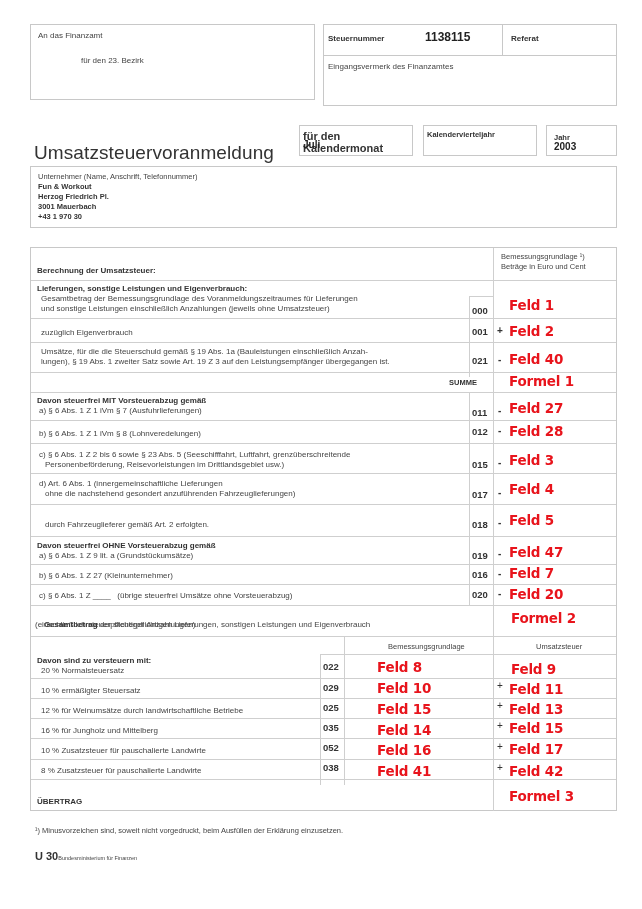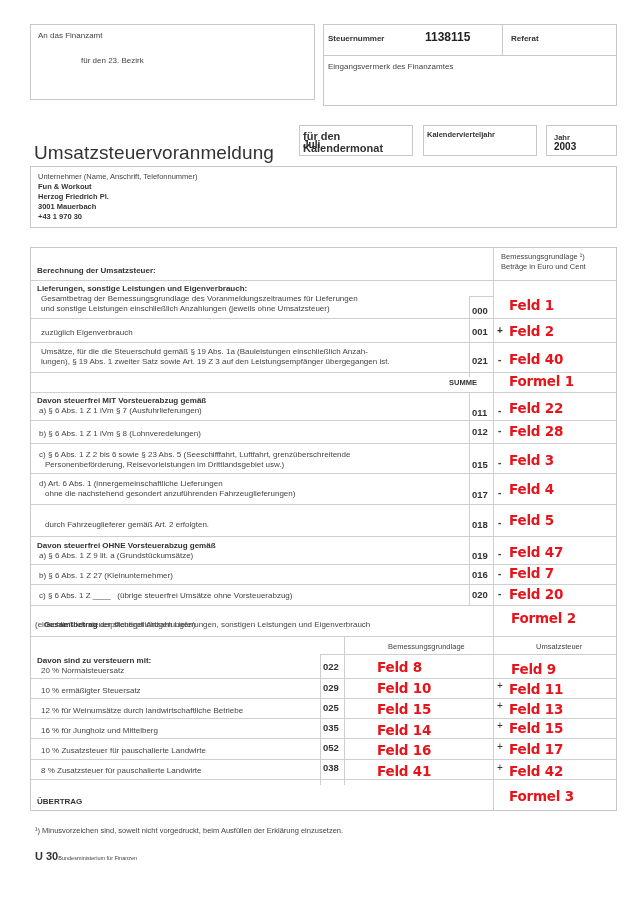--- a/index.html
+++ b/index.html
@@ -94,21 +94,21 @@
 
   <div class="abs lbl-b" style="left:418px;top:130px;font-size:7.5px;">SUMME</div>
   <div class="red abs" style="left:478px;top:125px;">Formel 1</div>
   <div class="hline" style="left:0;top:144px;width:585px;"></div>
 
   <div class="vline" style="left:438px;top:144px;height:149px;"></div>
   <div class="abs lbl-b" style="left:6px;top:148px;">Davon steuerfrei MIT Vorsteuerabzug gemäß</div>
   <div class="row-text" style="left:8px;top:158px;">a) § 6 Abs. 1 Z 1 iVm § 7 (Ausfuhrlieferungen)</div>
   <div class="code" style="left:441px;top:159px;">011</div>
   <div class="sign" style="left:467px;top:157px;">-</div>
-  <div class="red abs" style="left:478px;top:152px;">Feld 22</div>
+  <div class="red abs" style="left:478px;top:152px;">Feld 27</div>
   <div class="hline" style="left:0;top:172px;width:585px;"></div>
 
   <div class="row-text" style="left:8px;top:181px;">b) § 6 Abs. 1 Z 1 iVm § 8 (Lohnveredelungen)</div>
   <div class="code" style="left:441px;top:178px;">012</div>
   <div class="sign" style="left:467px;top:177px;">-</div>
   <div class="red abs" style="left:478px;top:175px;">Feld 28</div>
   <div class="hline" style="left:0;top:195px;width:585px;"></div>
 
   <div class="row-text" style="left:8px;top:202px;text-align:center;">c) § 6 Abs. 1 Z 2 bis 6 sowie § 23 Abs. 5 (Seeschifffahrt, Luftfahrt, grenzüberschreitende</div>
   <div class="row-text" style="left:14px;top:212px;">Personenbeförderung, Reisevorleistungen im Drittlandsgebiet usw.)</div>

